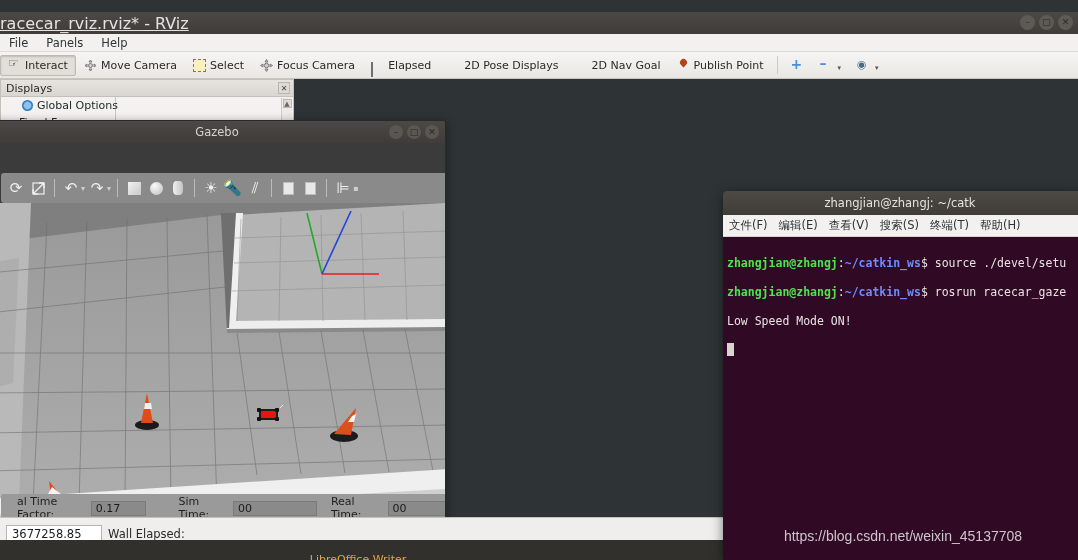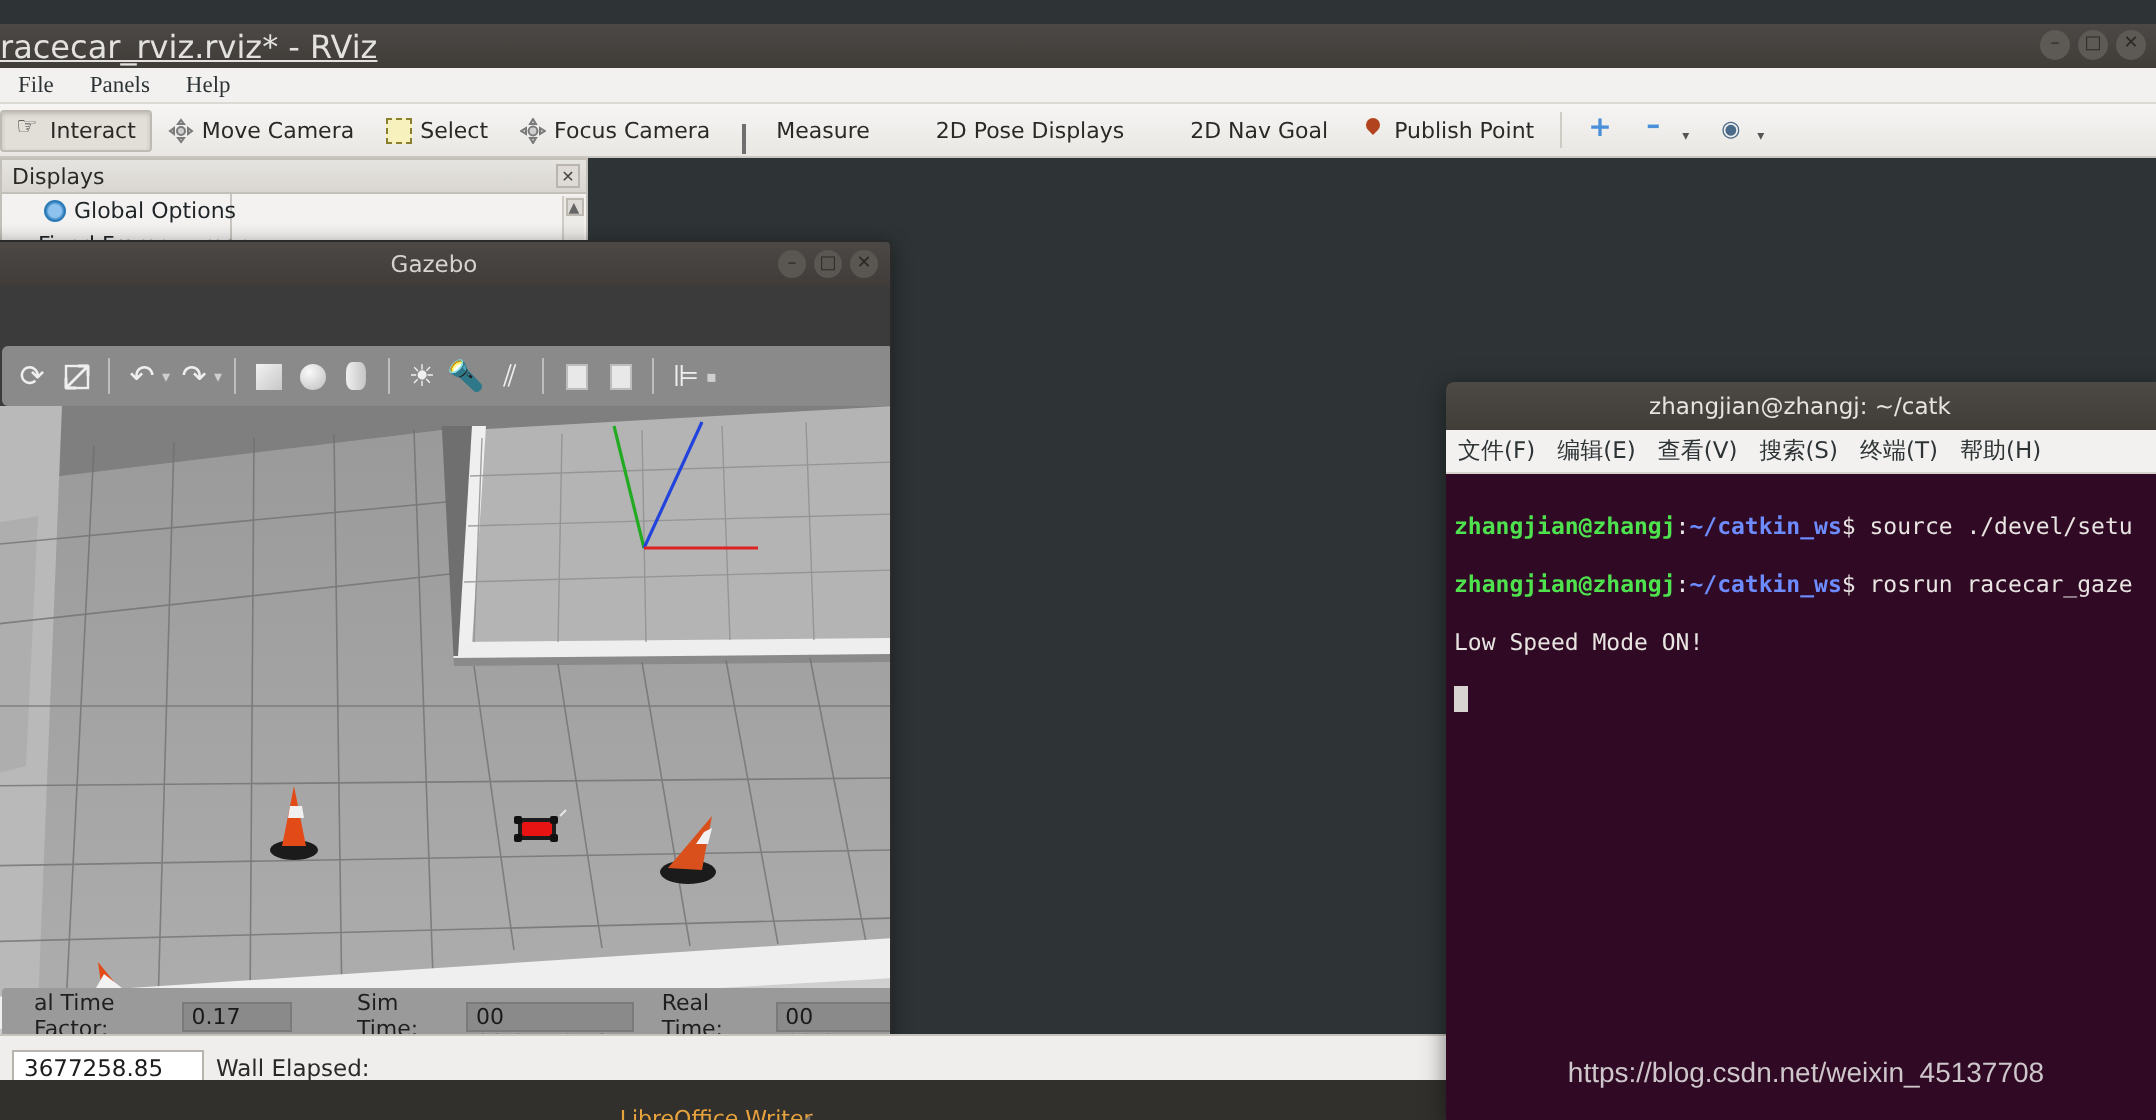--- a/index.html
+++ b/index.html
@@ -22,21 +22,21 @@
     background:linear-gradient(#4b4845,#403d39); color:#e4e2e0; font-size:16px;
     display:flex; align-items:center; justify-content:flex-start;text-decoration:underline; }
   .winbtns { position:absolute; right:5px; top:15px; display:flex; gap:4px; }
   .wb { width:15px; height:15px; border-radius:50%; background:#5d5a56;
     color:#2b2926; font-size:9px; display:flex; align-items:center; justify-content:center;
     line-height:1; }
 
   .rviz-menu { position:absolute; left:0; top:34px; width:1078px; height:18px;
     background:#f2f1f0; border-bottom:1px solid #dcdad5;
     display:flex; align-items:center; font-size:11.5px; color:#2e3436; }
-  .rviz-menu span.mi { padding:0 9px;font-family:Liberation Serif, serif; }
+  .rviz-menu span.mi { padding:0 9px; }
 
   .rviz-toolbar { position:absolute; left:0; top:52px; width:1078px; height:27px;
     background:linear-gradient(#f6f5f4,#e9e7e3); border-bottom:1px solid #c9c6c1;
     display:flex; align-items:center; font-size:11px; color:#2b2926; }
   .tbtn { display:flex; align-items:center; gap:4px; padding:3px 7px; height:21px;
     white-space:nowrap; border:1px solid transparent; border-radius:2px; }
   .tbtn.active { background:#e2dfd9; border:1px solid #bfbbb4;
     box-shadow:inset 0 1px 2px rgba(0,0,0,.16); }
   .tsep { width:1px; height:18px; background:#cfccc6; margin:0 5px; }
   .ti { width:13px; height:13px; display:inline-block; position:relative; flex:0 0 auto;}
@@ -278,21 +278,21 @@
         <path d="M0.5 6.5 L3 5 L3 8 Z"></path>
               <path d="M12.5 6.5 L10 5 L10 8 Z"></path>
         <circle cx="6.5" cy="6.5" r="2.2"></circle>
             </g>
           </svg>
       </span>
       <span>Focus Camera</span>
     </div>
     <div class="tbtn">
       <span class="ti"><span class="ico-measure"></span></span>
-      <span>Measure</span>
+      <span>Elapsed</span>
     </div>
     <div class="tbtn">
       <span class="ti"><span class="ico-arrow"></span></span>
       <span>2D Pose Displays</span>
     </div>
     <div class="tbtn">
       <span class="ti"><span class="ico-arrow"></span></span>
       <span>2D Nav Goal</span>
     </div>
     <div class="tbtn">

